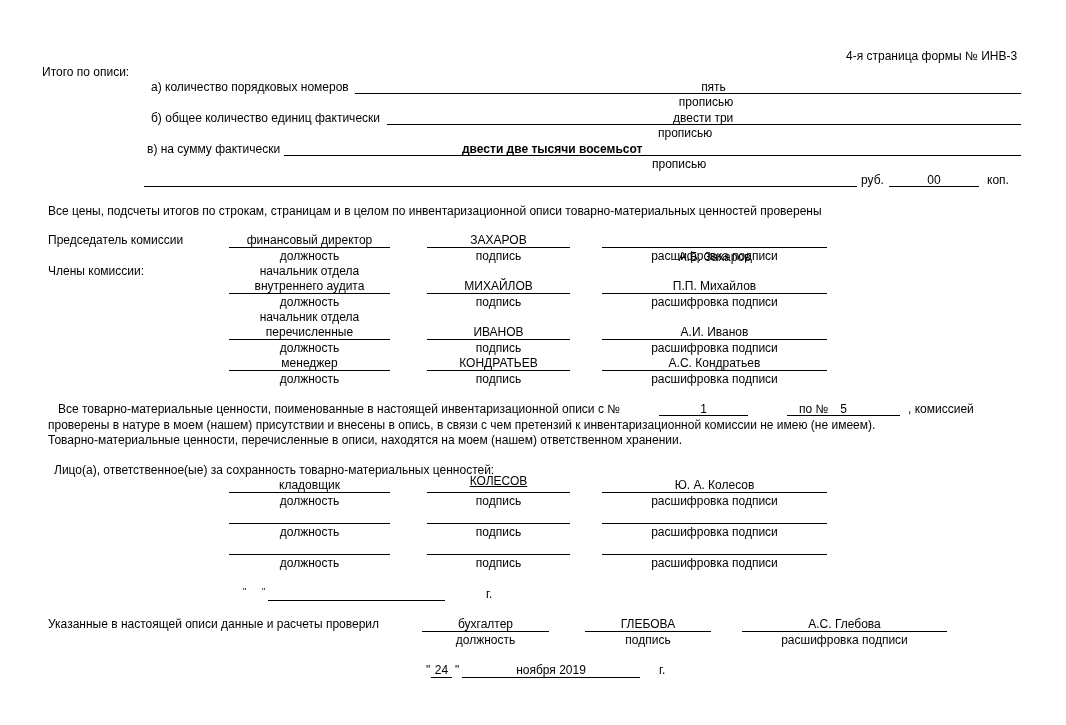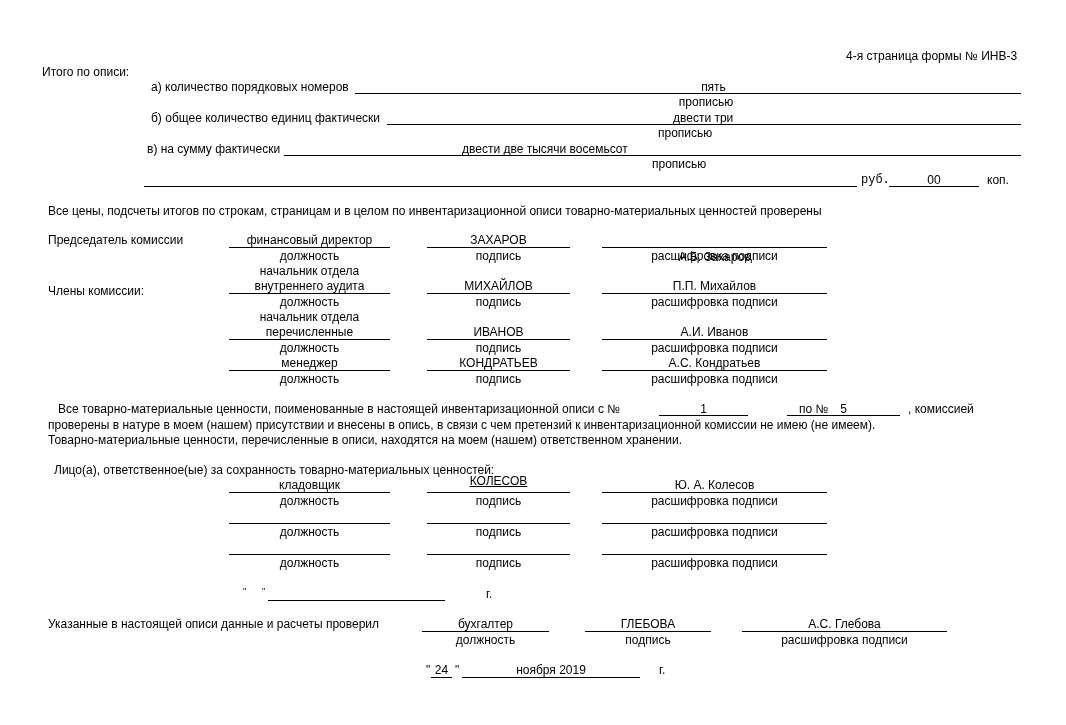--- a/index.html
+++ b/index.html
@@ -20,34 +20,34 @@
 <div class="t c" style="left:355px;top:80px;width:665px;padding-left:0;"><span style="position:relative;left:26px;">пять</span></div>
 <div class="ln" style="left:355px;top:93px;width:666px;"></div>
 <div class="t c" style="left:355px;top:95px;width:666px;"><span style="position:relative;left:18px;">прописью</span></div>
 
 <div class="t" style="left:151px;top:111px;text-align:right;">б) общее количество единиц фактически</div>
 <div class="t" style="left:673px;top:111px;">двести три</div>
 <div class="ln" style="left:387px;top:124px;width:634px;"></div>
 <div class="t" style="left:658px;top:126px;">прописью</div>
 
 <div class="t" style="left:147px;top:142px;">в) на сумму фактически</div>
-<div class="t" style="left:462px;top:142px;">двести две тысячи восемьсот</div>
+<div class="t" style="left:462px;top:142px;font-weight:bold;">двести две тысячи восемьсот</div>
 <div class="ln" style="left:284px;top:155px;width:737px;"></div>
 <div class="t" style="left:652px;top:157px;">прописью</div>
 
 <div class="ln" style="left:144px;top:186px;width:713px;"></div>
-<div class="t" style="left:861px;top:173px;font-family:Liberation Mono, monospace;">руб.</div>
+<div class="t" style="left:861px;top:173px;">руб.</div>
 <div class="t c" style="left:889px;top:173px;width:90px;">00</div>
 <div class="ln" style="left:889px;top:186px;width:90px;"></div>
 <div class="t" style="left:987px;top:173px;">коп.</div>
 
 <div class="t" style="left:48px;top:204px;">Все цены, подсчеты итогов по строкам, страницам и в целом по инвентаризационной описи товарно-материальных ценностей проверены</div>
 
 <div class="t" style="left:48px;top:233px;">Председатель комиссии</div>
-<div class="t" style="left:48px;top:264px;margin-top:20px;">Члены комиссии:</div>
+<div class="t" style="left:48px;top:264px;">Члены комиссии:</div>
 
 <div class="t c" style="left:229px;top:233px;width:161px;">финансовый директор</div>
 <div class="t c" style="left:427px;top:233px;width:143px;">ЗАХАРОВ</div>
 <div class="t c" style="left:602px;top:250px;width:225px;">А.Б. Захаров</div>
 <div class="ln" style="left:229px;top:247px;width:161px;"></div>
 <div class="ln" style="left:427px;top:247px;width:143px;"></div>
 <div class="ln" style="left:602px;top:247px;width:225px;"></div>
 <div class="t c" style="left:229px;top:249px;width:161px;">должность</div>
 <div class="t c" style="left:427px;top:249px;width:143px;">подпись</div>
 <div class="t c" style="left:602px;top:249px;width:225px;">расшифровка подписи</div>

